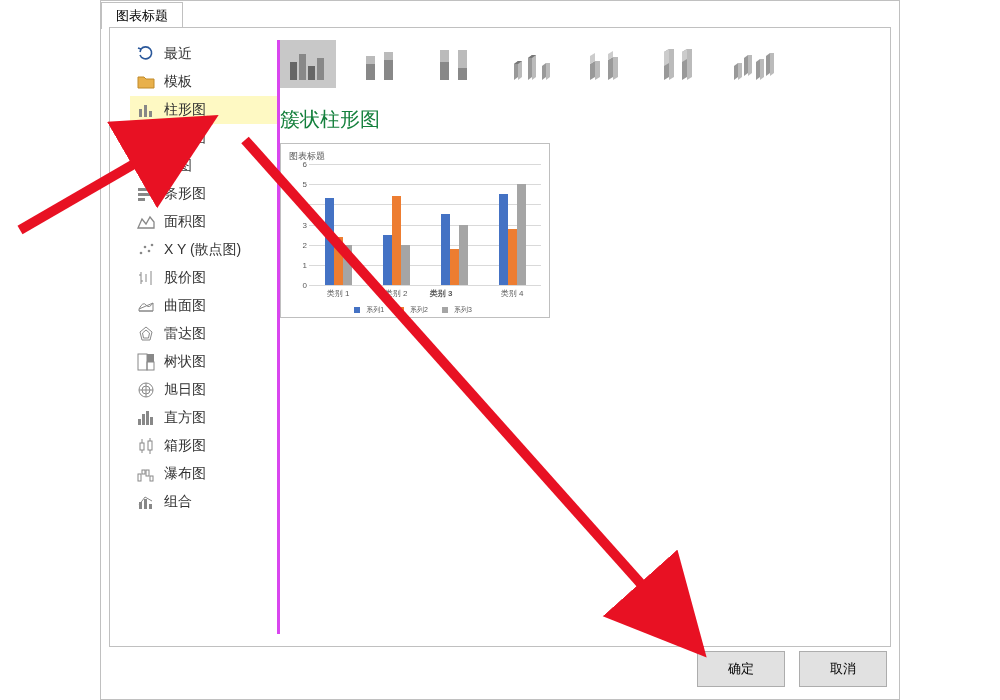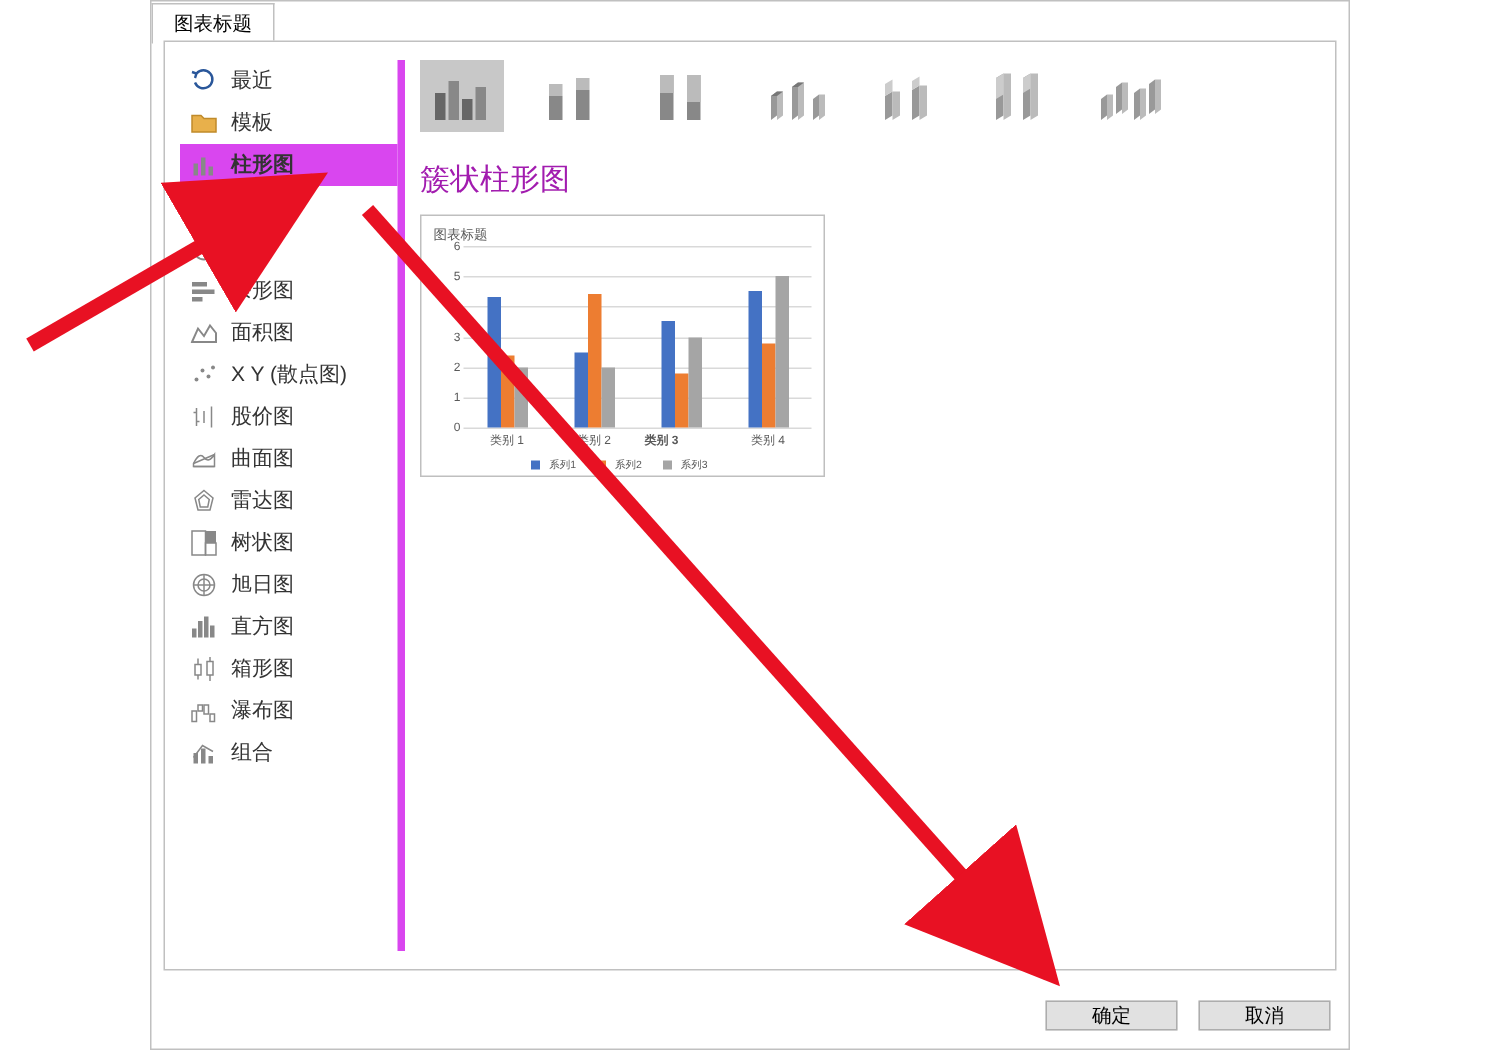--- a/index.html
+++ b/index.html
@@ -1,42 +1,42 @@
 <!DOCTYPE html>
 <html><head>
 <meta charset="utf-8">
 <style>
   * { box-sizing: border-box; margin: 0; padding: 0; font-family: "Microsoft YaHei", Arial, sans-serif; }
   body { background: #fff; width: 1000px; height: 700px; overflow: hidden; position: relative; }
   .dialog { position: absolute; left: 100px; top: 0; width: 800px; height: 700px; border: 1px solid #c0c0c0; background: #fff; }
   .tab-strip { position: absolute; left: 0; top: 0; height: 26px; }
   .tab { display: inline-block; border: 1px solid #c0c0c0; border-bottom: none; background: #fff; font-size: 13px; padding: 4px 14px; position: relative; top: 1px; }
   .tab-panel { position: absolute; left: 8px; top: 26px; right: 8px; bottom: 52px; border: 1px solid #c0c0c0; background: #fff; }
-  .sidebar { position: absolute; left: 10px; top: 12px; width: 150px; bottom: 12px; border-right: 5px solid #d946ef; }
+  .sidebar { position: absolute; left: 20px; top: 12px; width: 150px; bottom: 12px; border-right: 3px solid #d946ef; }
   .cat { display: flex; align-items: center; height: 28px; font-size: 14px; color: #333; cursor: pointer; padding-left: 6px; }
-  .cat.sel { background: #d946ef; font-weight: bold; }
+  .cat.sel { background: #fef9c3; }
   .cat-ico { width: 20px; height: 20px; margin-right: 8px; display: flex; align-items: center; justify-content: center; }
   .cat-ico svg { width: 18px; height: 18px; }
   .content { position: absolute; left: 170px; right: 8px; top: 12px; bottom: 12px; }
   .subtype-row { display: flex; gap: 18px; margin-bottom: 18px; }
   .subtype { width: 56px; height: 48px; border: 1px solid transparent; display: flex; align-items: center; justify-content: center; cursor: pointer; }
   .subtype.sel { background: #c8c8c8; }
-  .chart-title { font-size: 20px; color: #a21caf; margin-bottom: 10px; }
+  .chart-title { font-size: 20px; color: #15803d; margin-bottom: 10px; }
   .preview { width: 270px; height: 175px; border: 1px solid #bfbfbf; background: #fff; position: relative; padding: 6px 8px 4px 8px; }
   .preview-title { font-size: 9px; color: #595959; }
   .plot-area { position: absolute; left: 28px; right: 8px; top: 20px; bottom: 32px; }
   .grid-line { position: absolute; left: 0; right: 0; border-top: 1px solid #d9d9d9; }
   .y-tick { position: absolute; left: -14px; width: 12px; text-align: right; font-size: 8px; color: #595959; transform: translateY(-50%); }
   .bar { position: absolute; bottom: 0; width: 9px; }
   .x-tick { position: absolute; font-size: 8px; color: #595959; transform: translateX(-50%); }
   .legend { position: absolute; left: 0; right: 0; bottom: 2px; text-align: center; font-size: 7px; color: #595959; }
   .legend span { margin: 0 4px; }
   .lg-box { display: inline-block; width: 6px; height: 6px; margin-right: 2px; vertical-align: middle; }
   .btn-row { position: absolute; right: 12px; bottom: 12px; display: flex; gap: 14px; }
-  .btn { width: 88px; height: 20px; border: 1px solid #adadad; background: #e1e1e1; font-size: 13px; cursor: pointer; }
+  .btn { width: 88px; height: 36px; border: 1px solid #adadad; background: #e1e1e1; font-size: 13px; cursor: pointer; }
   .arrow-layer { position: absolute; left: 0; top: 0; width: 1000px; height: 700px; pointer-events: none; }
 </style>
 </head>
 <body>
 
 <div class="dialog">
 
   <div class="tab-strip">
     <div class="tab">图表标题</div>
   </div>

